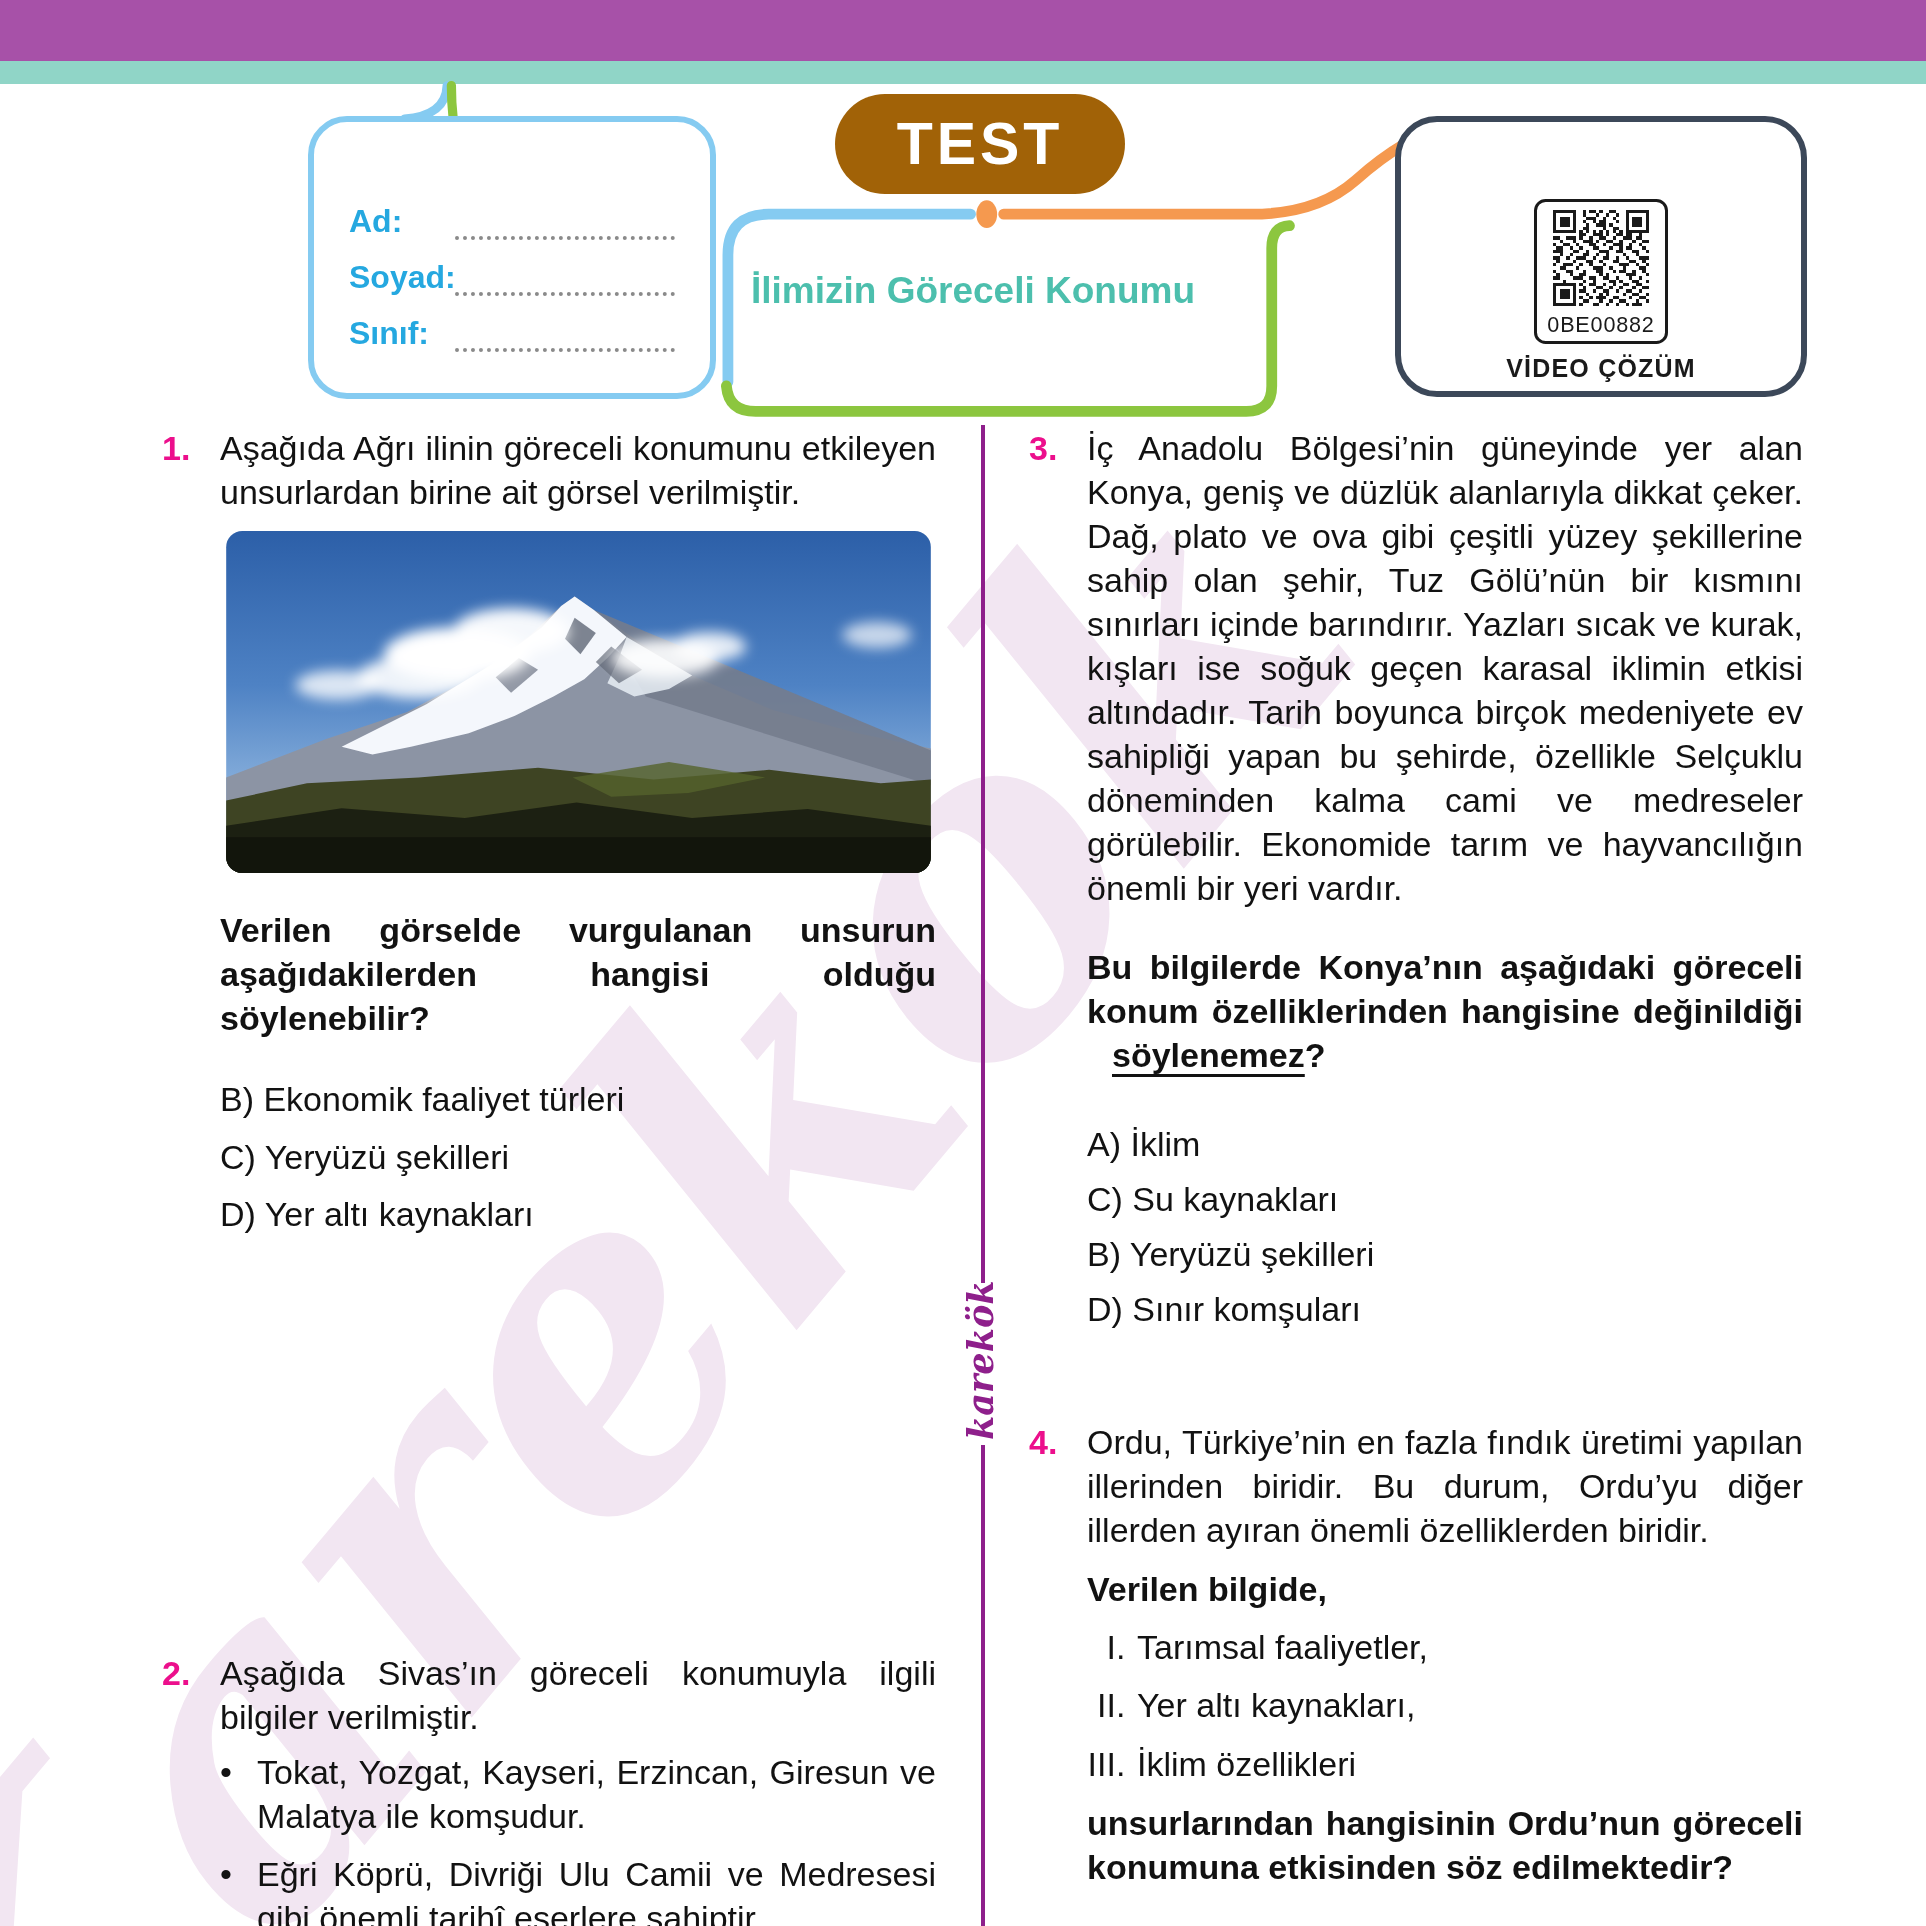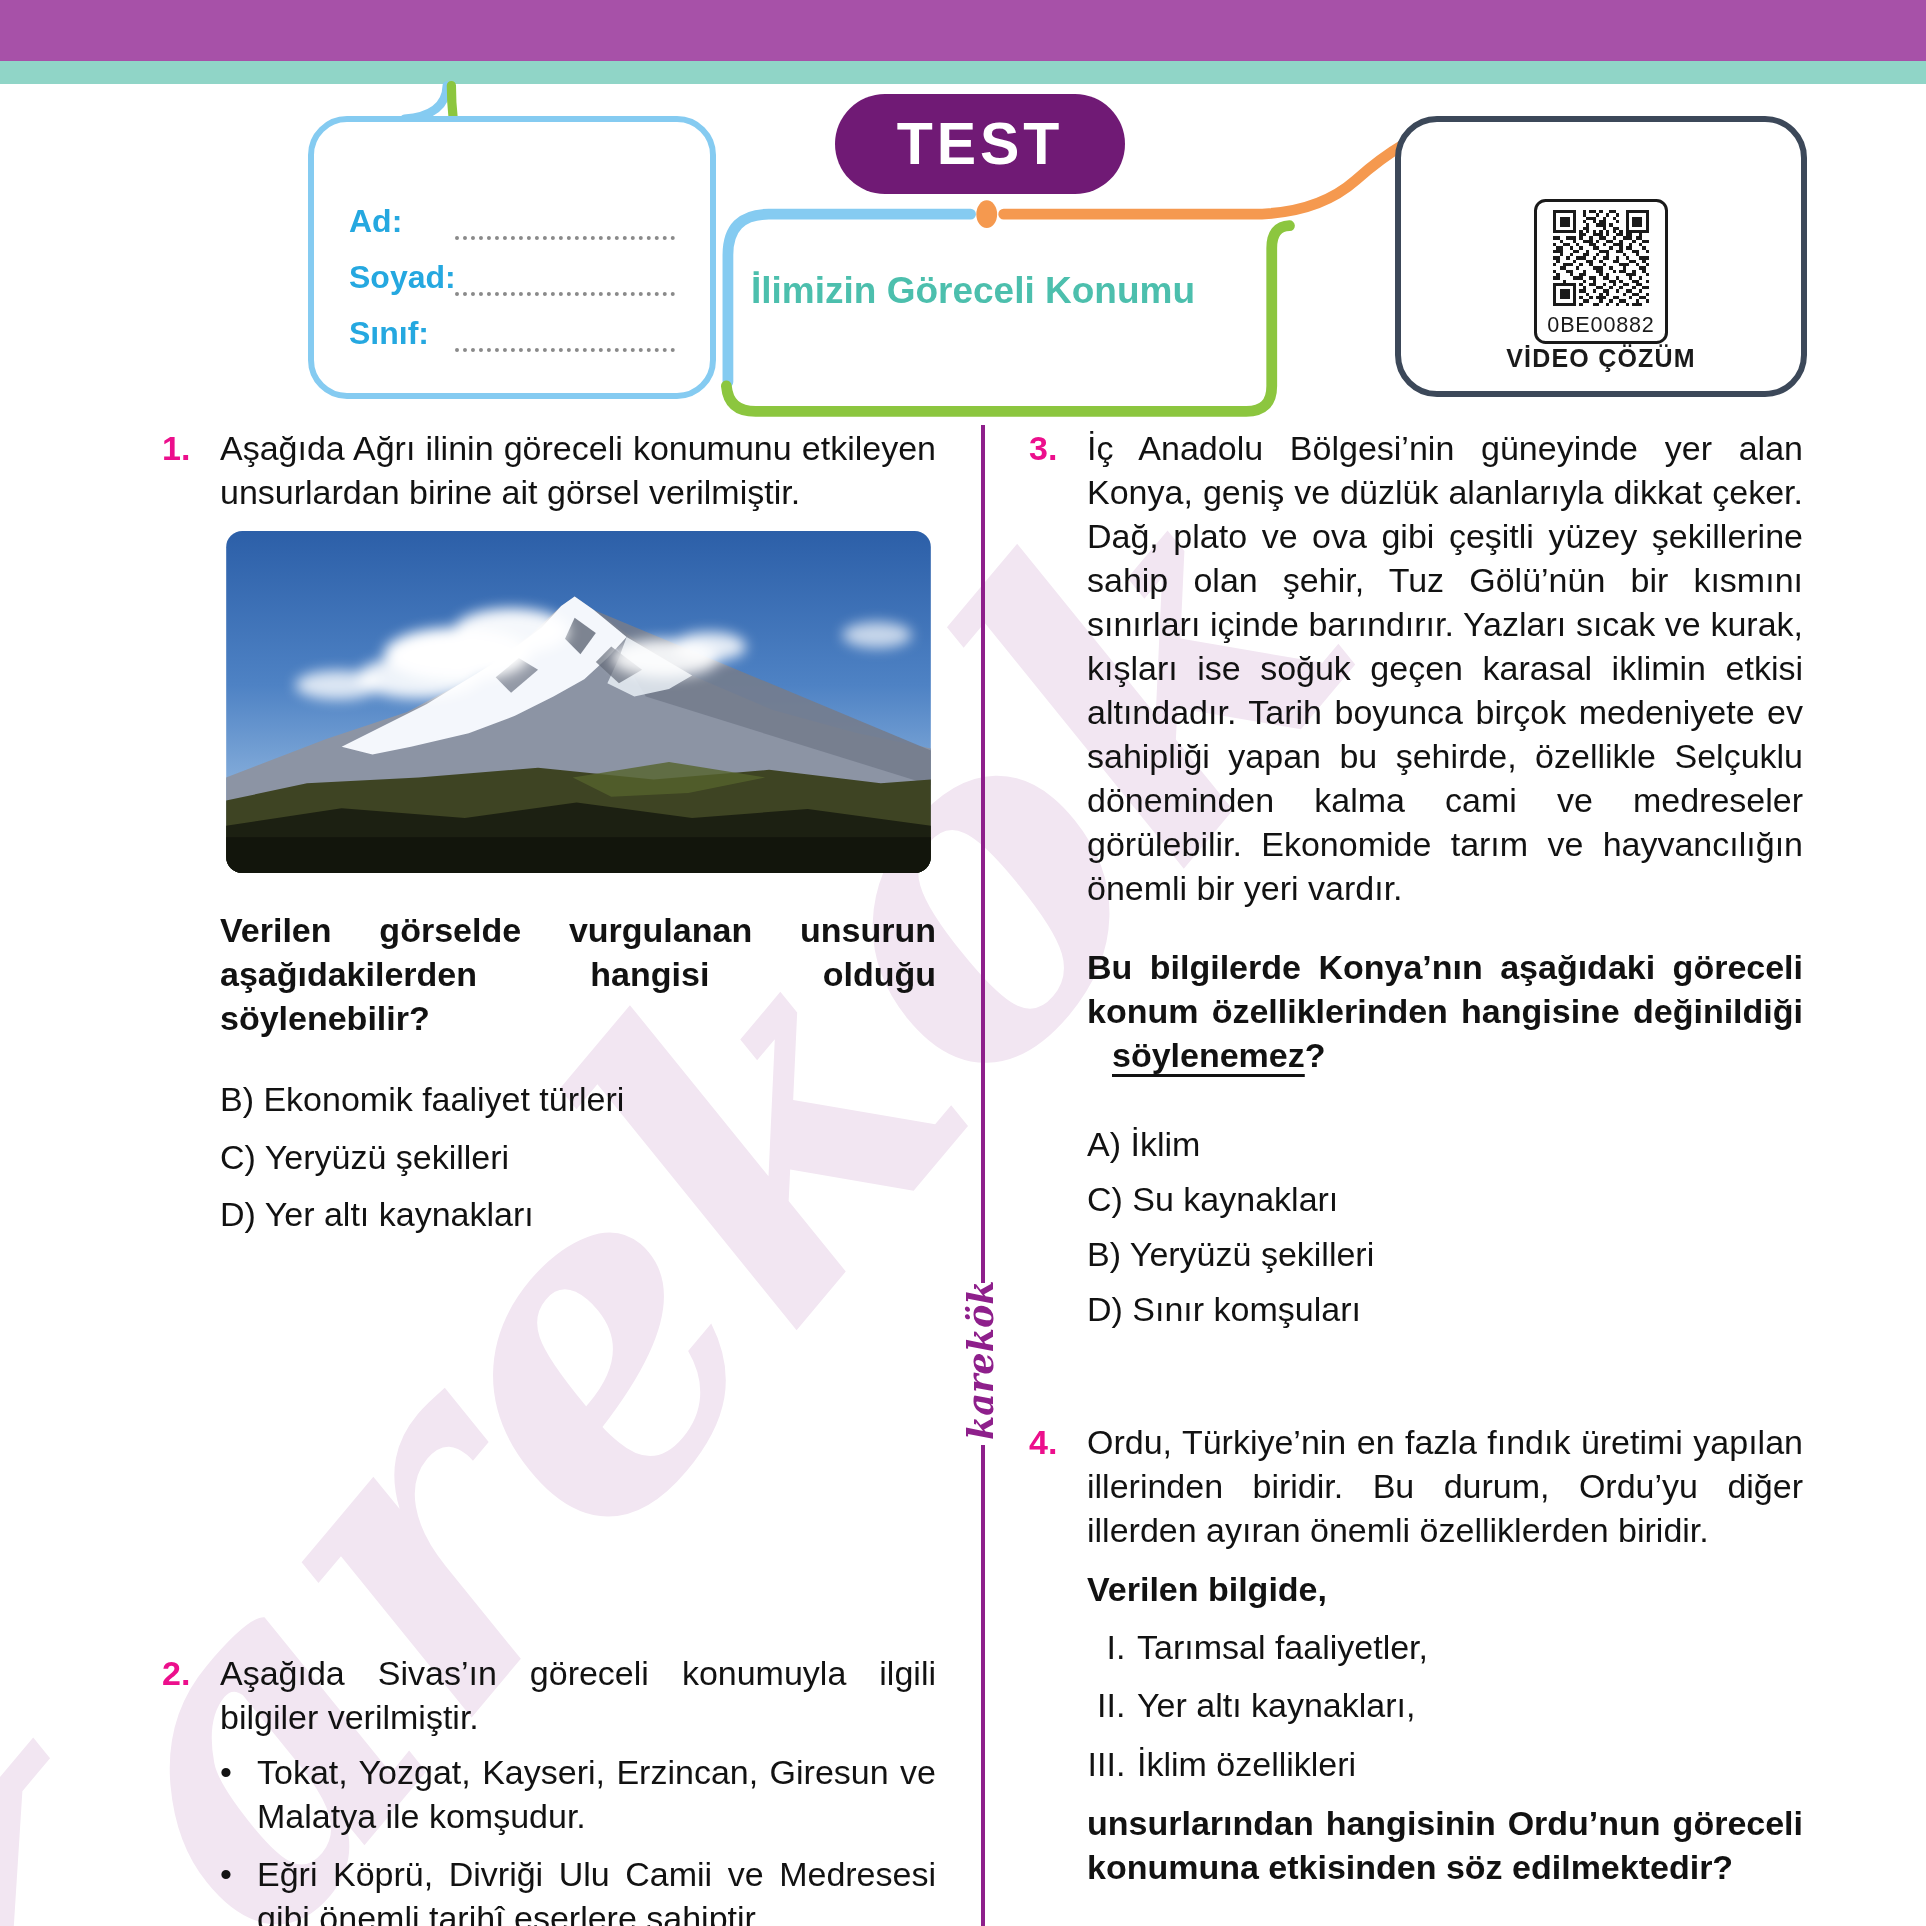--- a/index.html
+++ b/index.html
@@ -20,35 +20,35 @@
 
   
   .header-deco { position:absolute; left:0; top:0; width:1965px; height:443px; z-index:2; }
 
   .box-left { position:absolute; left:308px; top:116px; width:408px; height:283px; background:#fff;
               border:6.2px solid #85CBF1; border-radius:39px; z-index:3; padding:91px 35px 0 35px; }
   .field { display:flex; align-items:flex-end; margin-bottom:29px; height:27px; }
   .field-label { font-size:32px; font-weight:600; color:#25A8E0; width:106px; }
   .dotline { flex:1; border-bottom:4.2px dotted #8A8A8A; height:24px; }
 
-  .badge { position:absolute; left:835px; top:94px; width:290px; height:100px; background:#701a75;
+  .badge { position:absolute; left:835px; top:94px; width:290px; height:100px; background:#a16207;
            border-radius:50px; display:flex; align-items:center; justify-content:center; z-index:3; }
   .badge span { color:#ffffff; font-size:59px; font-weight:bold; letter-spacing:3.9px; }
 
   .test-title { position:absolute; left:751px; top:270px; width:501px; text-align:left;
                 font-size:37px; font-weight:bold; color:#4CBFAD; z-index:3; }
 
   .box-right { position:absolute; left:1395px; top:116px; width:412px; height:281px; background:#fff;
                border:6.2px solid #3C4859; border-radius:42px; z-index:3;
                display:flex; flex-direction:column; align-items:center; }
   .qr-frame { margin-top:77px; border:3.1px solid #1a1a1a; border-radius:11.6px; padding:7.7px 10px 3.1px;
               display:flex; flex-direction:column; align-items:center; background:#fff; }
   .qr-frame svg { width:96px; height:96px; }
   .qr-id { font-size:21.6px; color:#1a1a1a; margin-top:6px; letter-spacing:0.8px; }
-  .qr-caption { font-size:25px; font-weight:bold; color:#1a1a1a; letter-spacing:1.2px; }
+  .qr-caption { margin-top:10px; font-size:25px; font-weight:bold; color:#1a1a1a; letter-spacing:1.2px; }
 
   
   .vdiv { position:absolute; left:981px; width:3.5px; background:#8E1F8B; z-index:1; }
   .vdiv1 { top:425px; height:858px; }
   .vdiv2 { top:1445px; height:940px; }
 
   
   .col { position:absolute; top:426px; width:774px; font-size:34px; line-height:44px; color:#121212; z-index:1; }
   .col1 { left:162px; }
   .col2 { left:1029px; }

